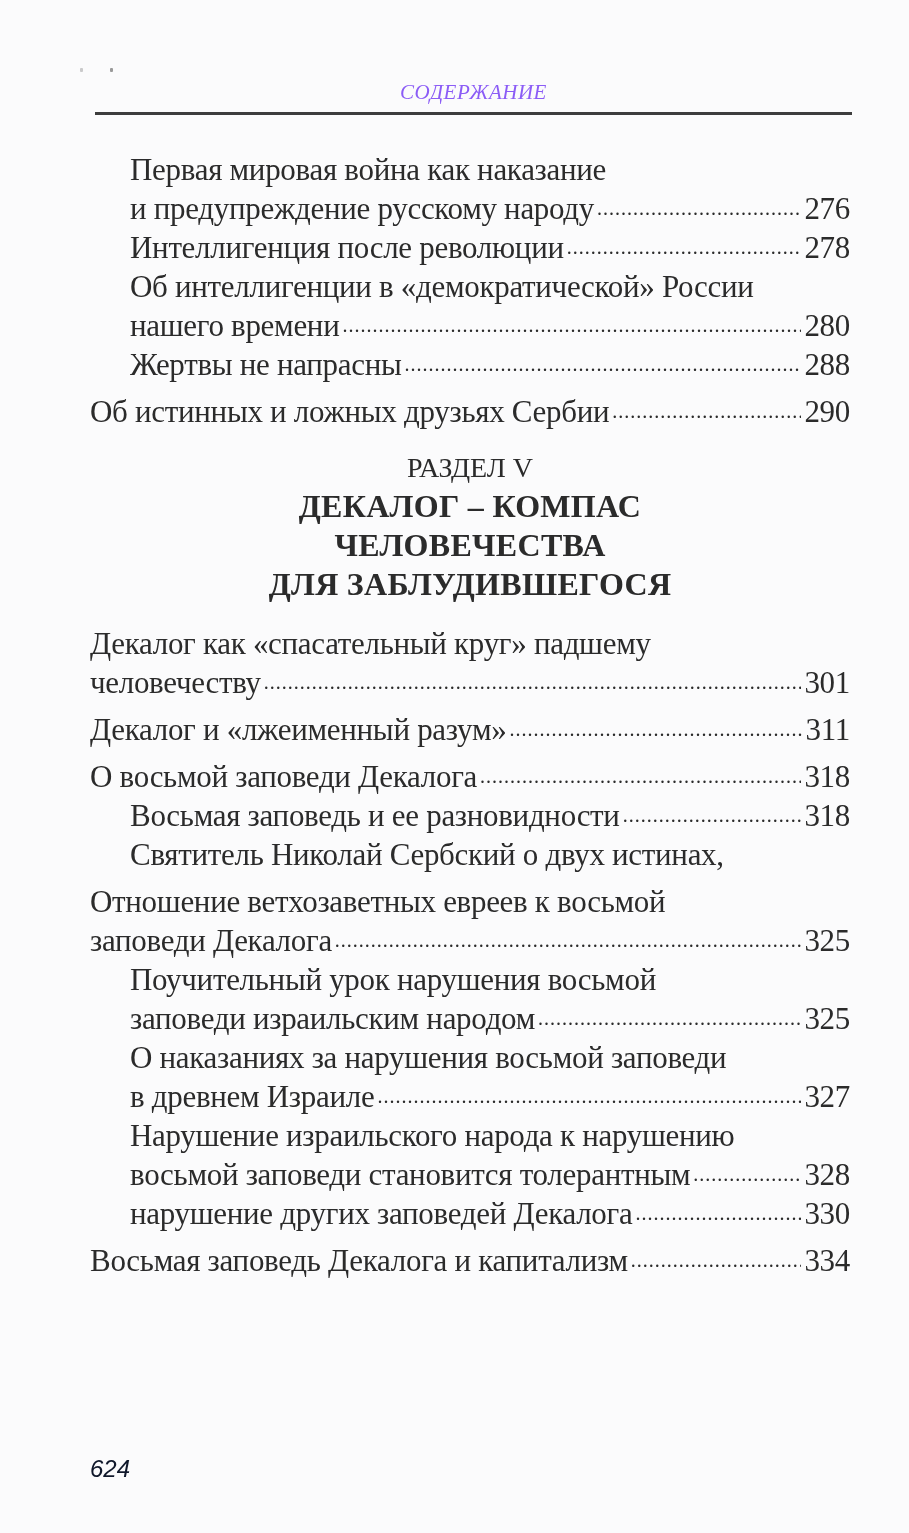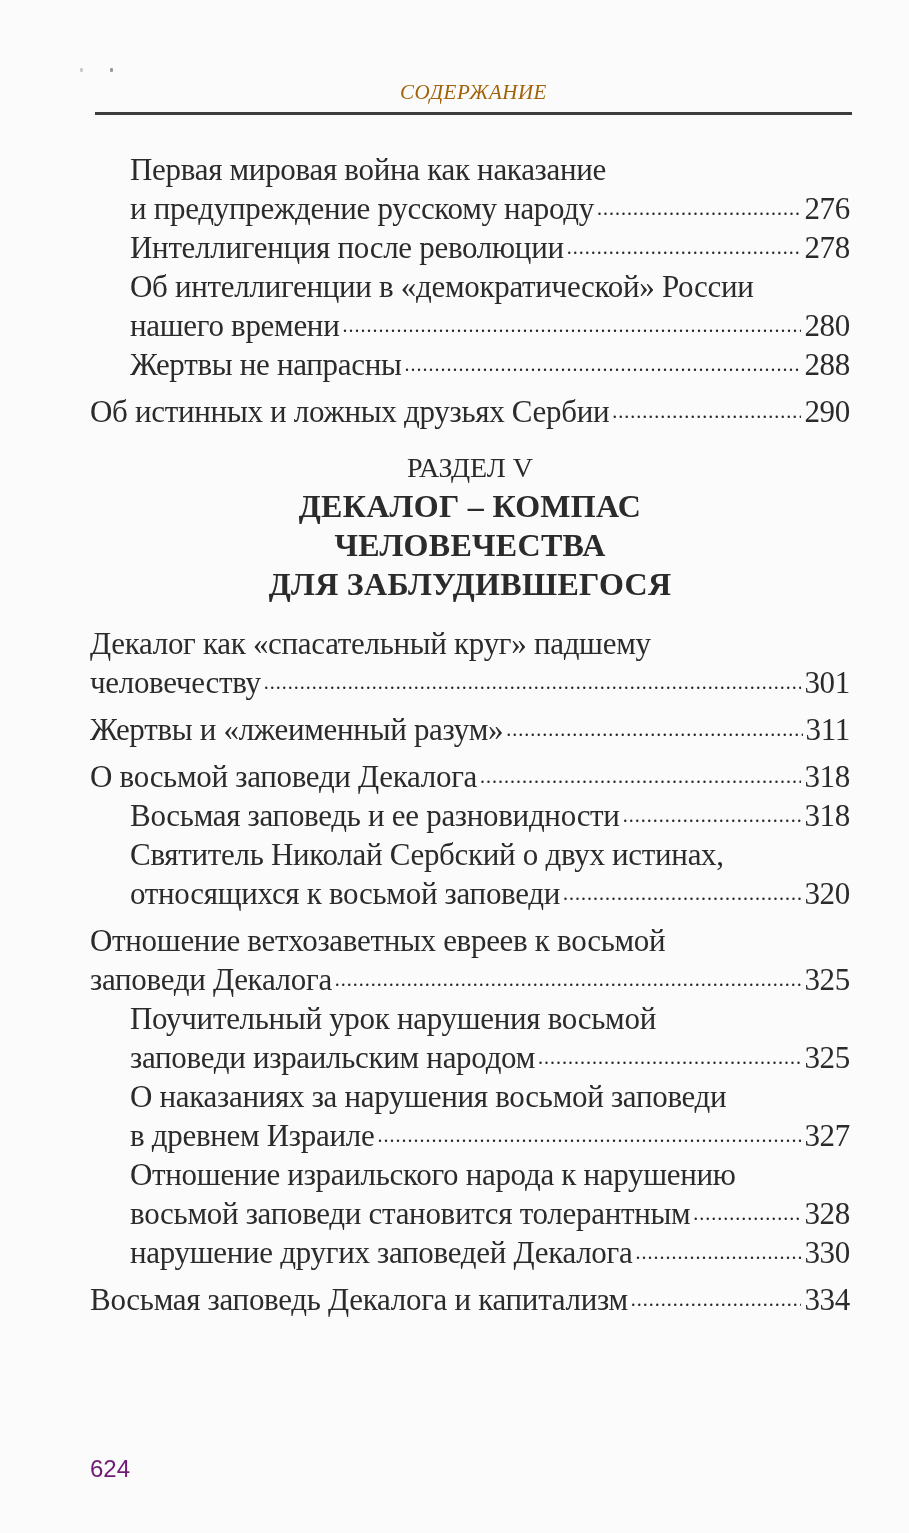--- a/index.html
+++ b/index.html
@@ -23,21 +23,21 @@
     }
     .running-head {
       position: absolute;
       top: 80px;
       left: 95px;
       width: 757px;
       text-align: center;
       font-style: italic;
       font-size: 21px;
       letter-spacing: 0.5px;
-      color: #a16207;
+      color: #8b5cf6;
     }
     .head-rule {
       position: absolute;
       top: 112px;
       left: 95px;
       width: 757px;
       height: 3px;
       background: #3d3d3d;
     }
     .toc {
@@ -89,21 +89,22 @@
       font-weight: bold;
       display: block;
       letter-spacing: 0.3px;
     }
     .folio {
       position: absolute;
       top: 1455px;
       left: 90px;
       font-family: "Liberation Sans", "DejaVu Sans", sans-serif;
       font-size: 24px;
-      color: #701a75;
+      color: #0f172a;
+      font-style: italic;
     }
   </style>
 </head>
 <body>
 
 <span class="speck" style="top:68px;left:80px;opacity:0.5"></span>
 <span class="speck" style="top:68px;left:110px"></span>
 
 <div class="running-head">СОДЕРЖАНИЕ</div>
 <div class="head-rule"></div>
@@ -160,46 +161,41 @@
       <div class="entry l1">
         <span class="first">Декалог как «спасательный круг» падшему</span>
         <div class="last">
           <span class="txt">человечеству</span>
           <span class="dots"></span>
           <span class="pg">301</span>
         </div>
       </div>
       <div class="entry l1 gap-top">
         <div class="last">
-          <span class="txt">Жертвы и «лжеименный разум»</span>
+          <span class="txt">Декалог и «лжеименный разум»</span>
           <span class="dots"></span>
           <span class="pg">311</span>
         </div>
       </div>
       <div class="entry l1 gap-top">
         <div class="last">
           <span class="txt">О восьмой заповеди Декалога</span>
           <span class="dots"></span>
           <span class="pg">318</span>
         </div>
       </div>
       <div class="entry l2">
         <div class="last">
           <span class="txt">Восьмая заповедь и ее разновидности</span>
           <span class="dots"></span>
           <span class="pg">318</span>
         </div>
       </div>
       <div class="entry l2">
         <span class="first">Святитель Николай Сербский о двух истинах,</span>
-        <div class="last">
-          <span class="txt">относящихся к восьмой заповеди</span>
-          <span class="dots"></span>
-          <span class="pg">320</span>
-        </div>
       </div>
       <div class="entry l1 gap-top">
         <span class="first">Отношение ветхозаветных евреев к восьмой</span>
         <div class="last">
           <span class="txt">заповеди Декалога</span>
           <span class="dots"></span>
           <span class="pg">325</span>
         </div>
       </div>
       <div class="entry l2">
@@ -212,21 +208,21 @@
       </div>
       <div class="entry l2">
         <span class="first">О наказаниях за нарушения восьмой заповеди</span>
         <div class="last">
           <span class="txt">в древнем Израиле</span>
           <span class="dots"></span>
           <span class="pg">327</span>
         </div>
       </div>
       <div class="entry l2">
-        <span class="first">Отношение израильского народа к нарушению</span>
+        <span class="first">Нарушение израильского народа к нарушению</span>
         <div class="last">
           <span class="txt">восьмой заповеди становится толерантным</span>
           <span class="dots"></span>
           <span class="pg">328</span>
         </div>
       </div>
       <div class="entry l2">
         <div class="last">
           <span class="txt">нарушение других заповедей Декалога</span>
           <span class="dots"></span>

